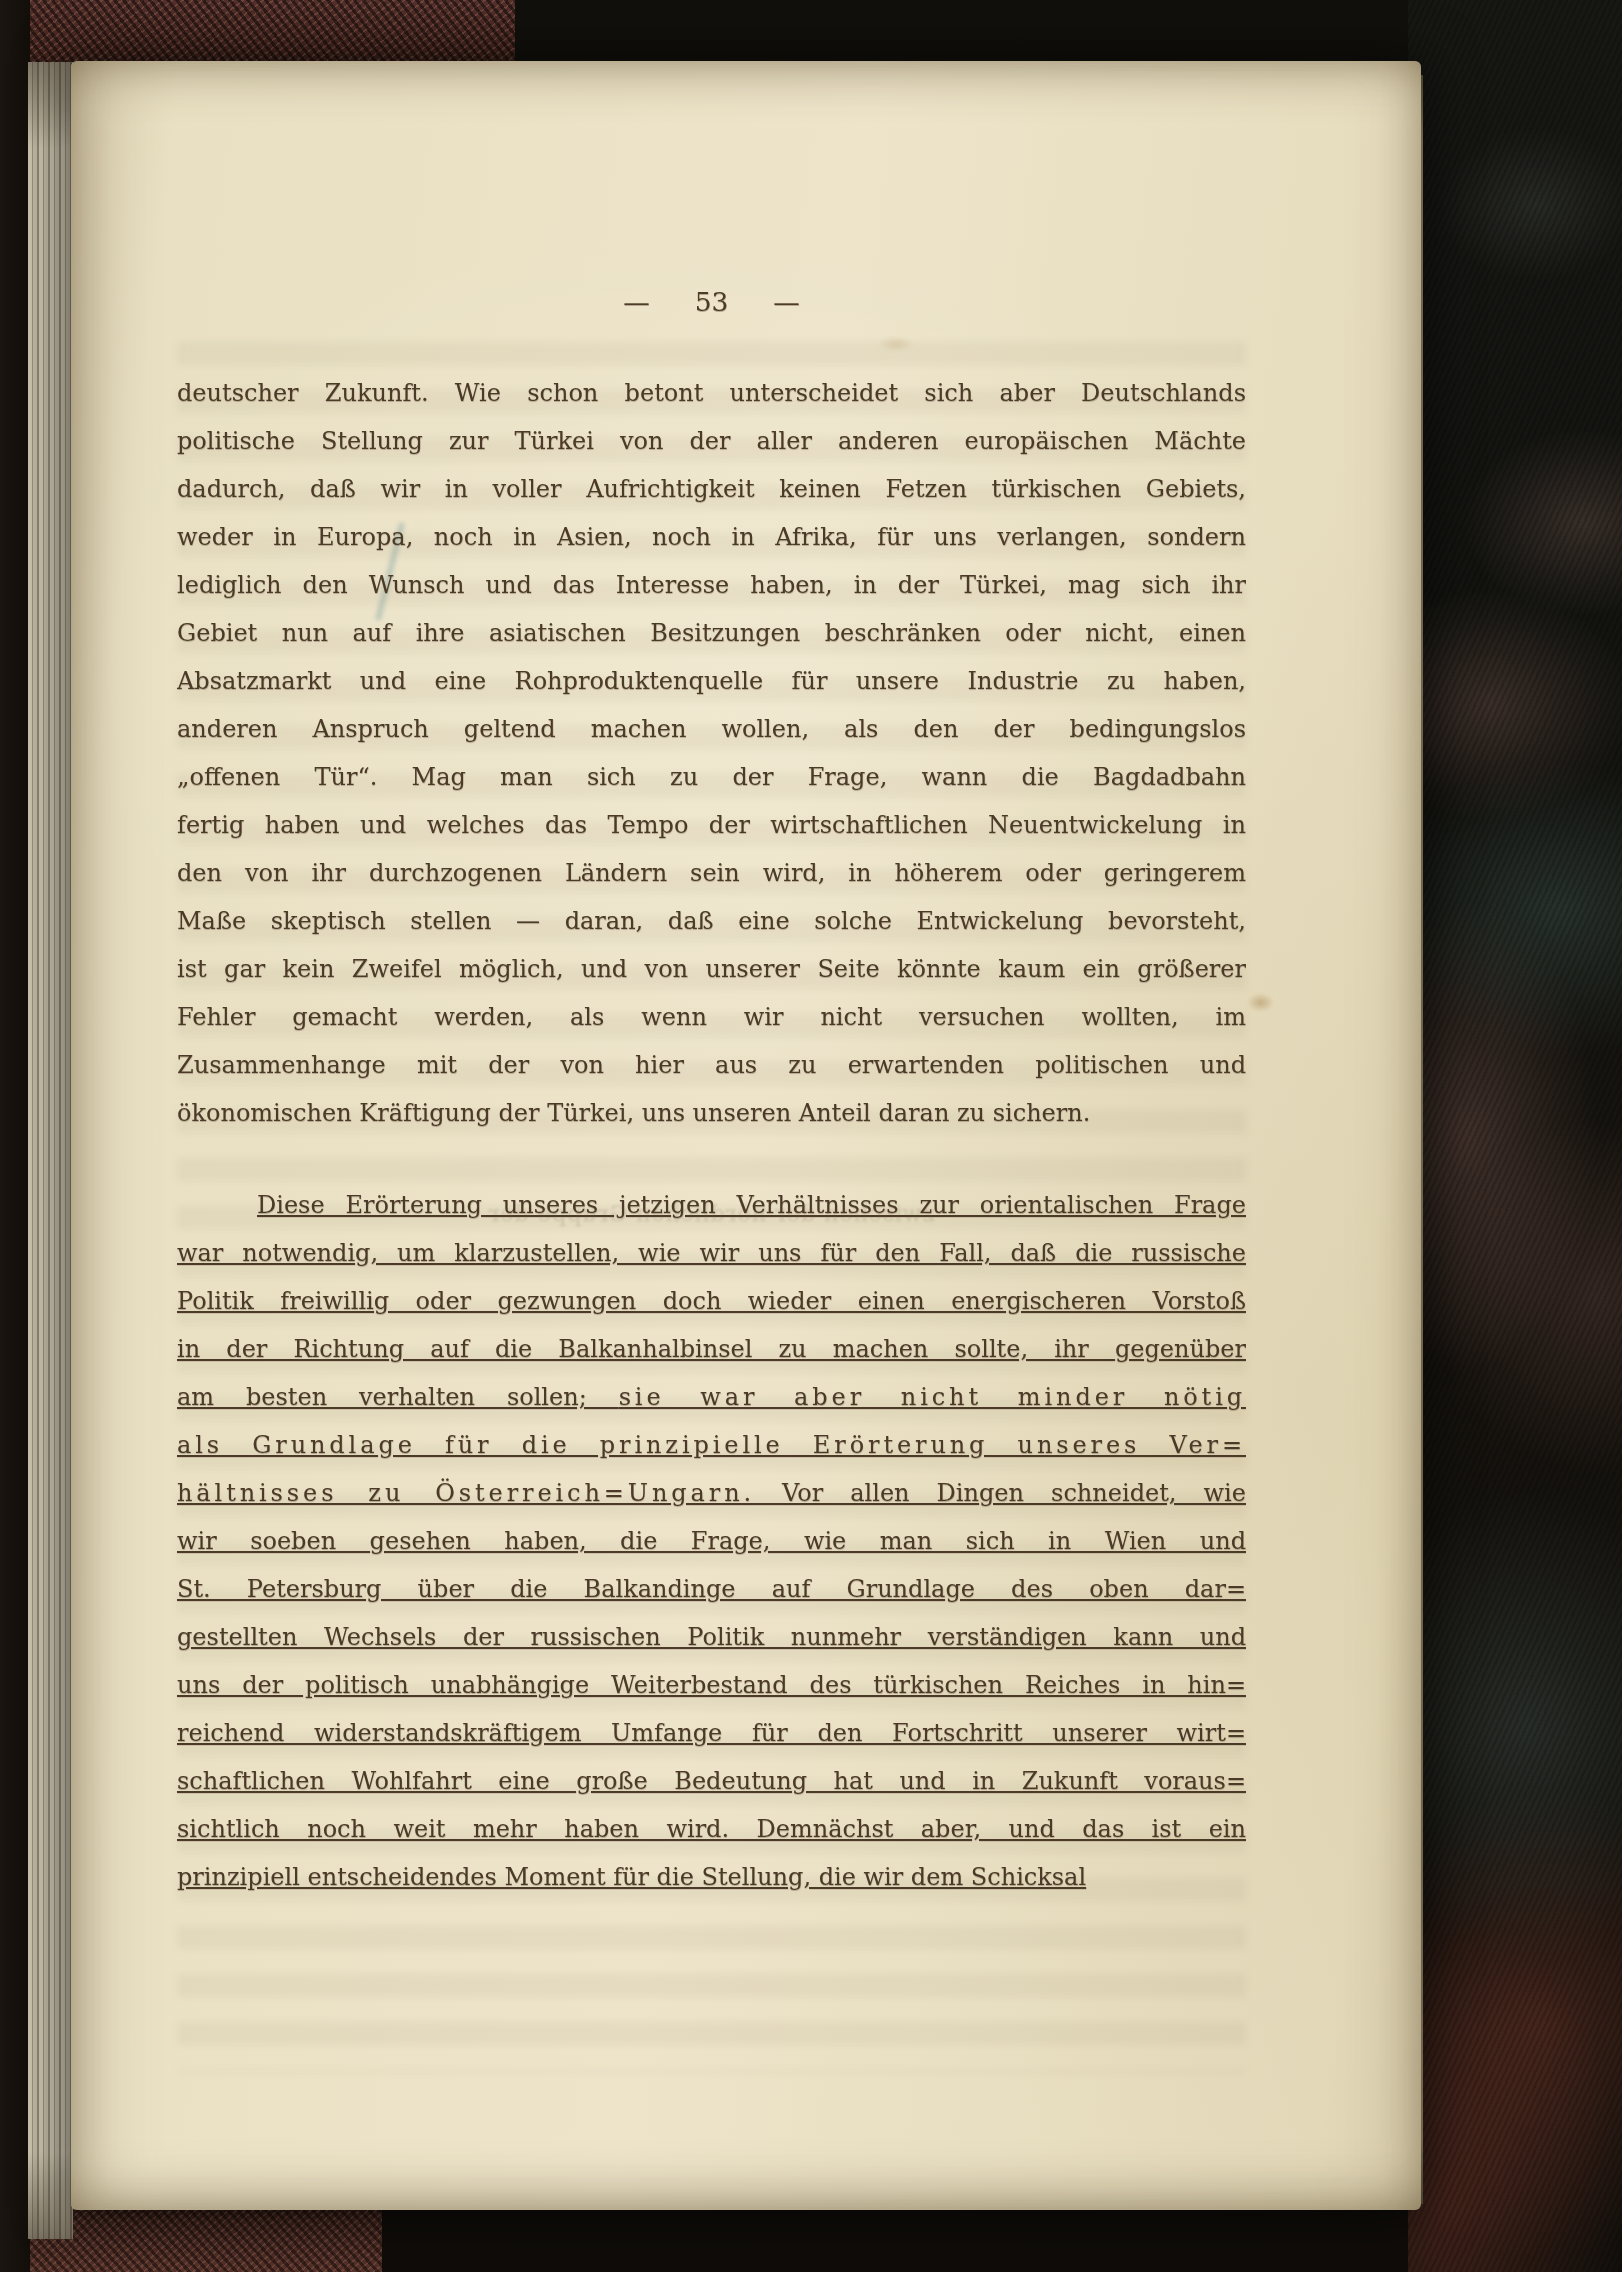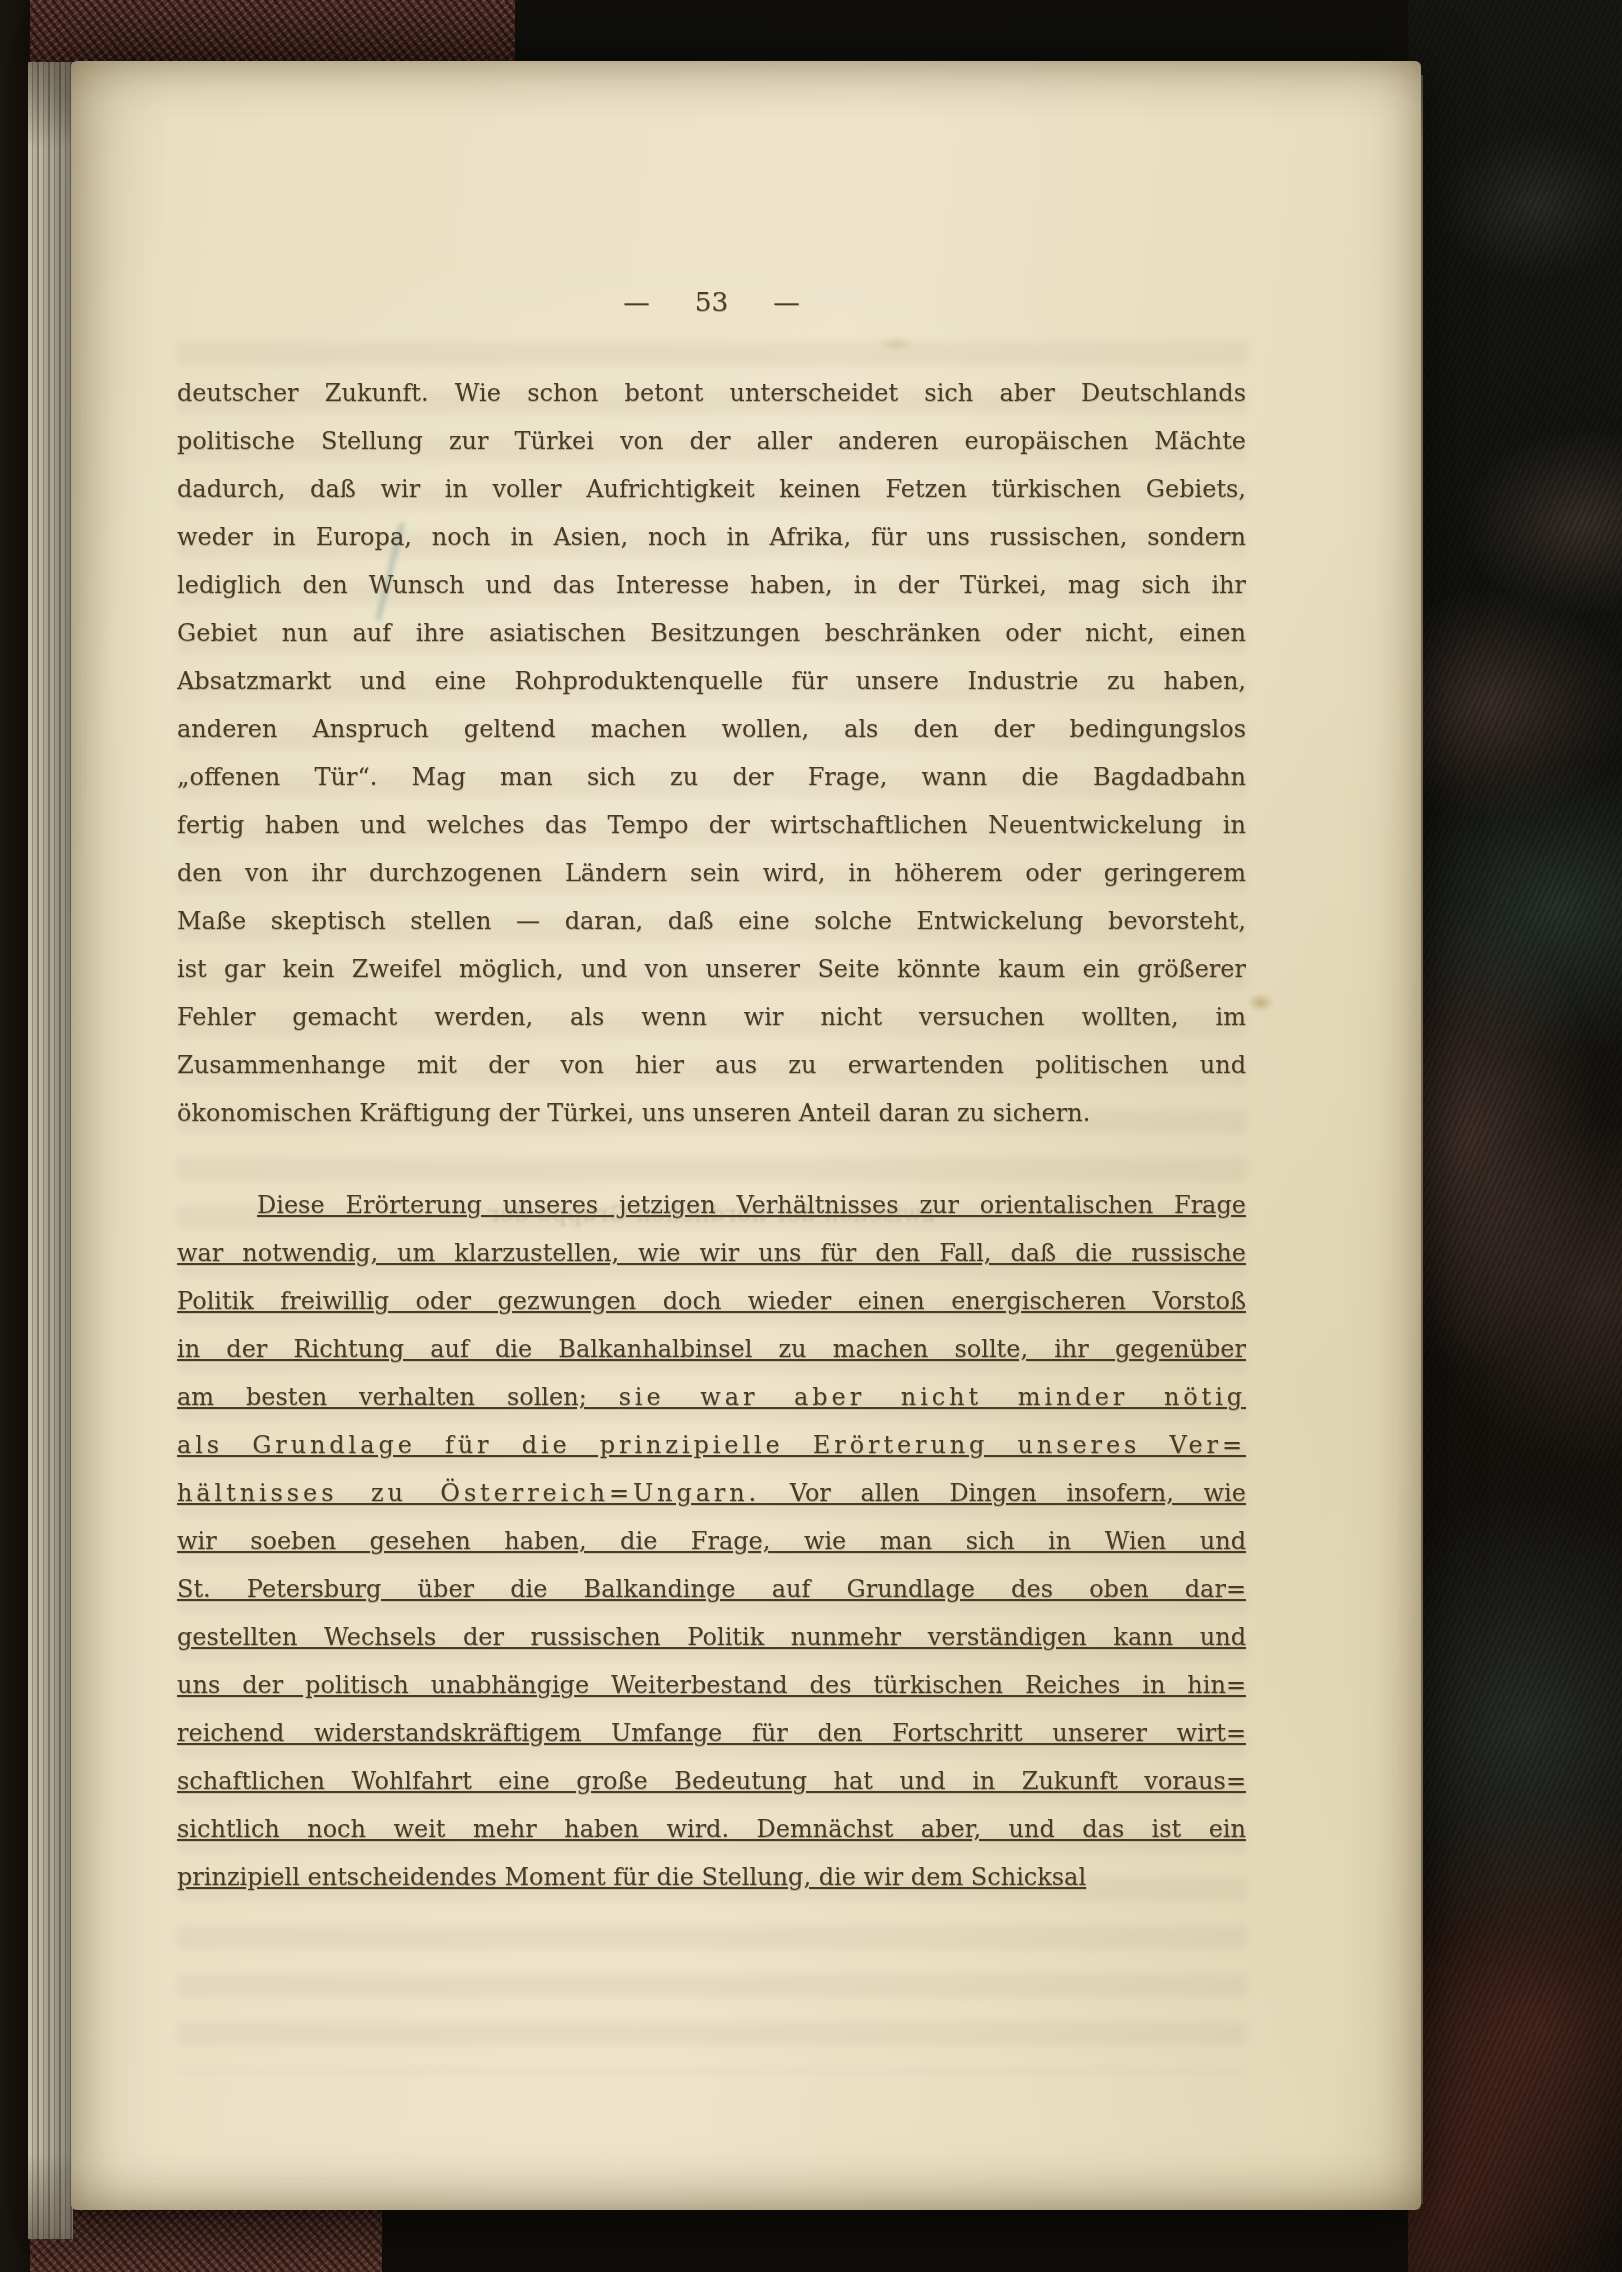--- a/index.html
+++ b/index.html
@@ -163,21 +163,21 @@
     <span>—</span>
     <span>53</span>
     <span>—</span>
   </div>
 
   <div class="abs textblock">
     <div>
       <div class="line">deutscher Zukunft. Wie schon betont unterscheidet sich aber Deutschlands</div>
       <div class="line">politische Stellung zur Türkei von der aller anderen europäischen Mächte</div>
       <div class="line">dadurch, daß wir in voller Aufrichtigkeit keinen Fetzen türkischen Gebiets,</div>
-      <div class="line">weder in Europa, noch in Asien, noch in Afrika, für uns russischen, sondern</div>
+      <div class="line">weder in Europa, noch in Asien, noch in Afrika, für uns verlangen, sondern</div>
       <div class="line">lediglich den Wunsch und das Interesse haben, in der Türkei, mag sich ihr</div>
       <div class="line">Gebiet nun auf ihre asiatischen Besitzungen beschränken oder nicht, einen</div>
       <div class="line">Absatzmarkt und eine Rohproduktenquelle für unsere Industrie zu haben,</div>
       <div class="line">anderen Anspruch geltend machen wollen, als den der bedingungslos</div>
       <div class="line">„offenen Tür“. Mag man sich zu der Frage, wann die Bagdadbahn</div>
       <div class="line">fertig haben und welches das Tempo der wirtschaftlichen Neuentwickelung in</div>
       <div class="line">den von ihr durchzogenen Ländern sein wird, in höherem oder geringerem</div>
       <div class="line">Maße skeptisch stellen — daran, daß eine solche Entwickelung bevorsteht,</div>
       <div class="line">ist gar kein Zweifel möglich, und von unserer Seite könnte kaum ein größerer</div>
       <div class="line">Fehler gemacht werden, als wenn wir nicht versuchen wollten, im</div>
@@ -187,21 +187,21 @@
 
     <div class="ghost-between">zwischen der nördlichen Gruppe der</div>
 
     <div class="para2">
       <div class="line indent">Diese Erörterung unseres jetzigen Verhältnisses zur orientalischen Frage</div>
       <div class="line">war notwendig, um klarzustellen, wie wir uns für den Fall, daß die russische</div>
       <div class="line">Politik freiwillig oder gezwungen doch wieder einen energischeren Vorstoß</div>
       <div class="line">in der Richtung auf die Balkanhalbinsel zu machen sollte, ihr gegenüber</div>
       <div class="line"><span>am besten verhalten sollen; </span><span class="sperr">sie war aber nicht minder nötig</span></div>
       <div class="line"><span class="sperr">als Grundlage für die prinzipielle Erörterung unseres Ver=</span></div>
-      <div class="line"><span class="sperr">hältnisses zu Österreich=Ungarn.</span><span> Vor allen Dingen insofern, wie</span></div>
+      <div class="line"><span class="sperr">hältnisses zu Österreich=Ungarn.</span><span> Vor allen Dingen schneidet, wie</span></div>
       <div class="line">wir soeben gesehen haben, die Frage, wie man sich in Wien und</div>
       <div class="line">St. Petersburg über die Balkandinge auf Grundlage des oben dar=</div>
       <div class="line">gestellten Wechsels der russischen Politik nunmehr verständigen kann und</div>
       <div class="line">uns der politisch unabhängige Weiterbestand des türkischen Reiches in hin=</div>
       <div class="line">reichend widerstandskräftigem Umfange für den Fortschritt unserer wirt=</div>
       <div class="line">schaftlichen Wohlfahrt eine große Bedeutung hat und in Zukunft voraus=</div>
       <div class="line">sichtlich noch weit mehr haben wird. Demnächst aber, und das ist ein</div>
       <div class="line para-last">prinzipiell entscheidendes Moment für die Stellung, die wir dem Schicksal</div>
     </div>
   </div>

